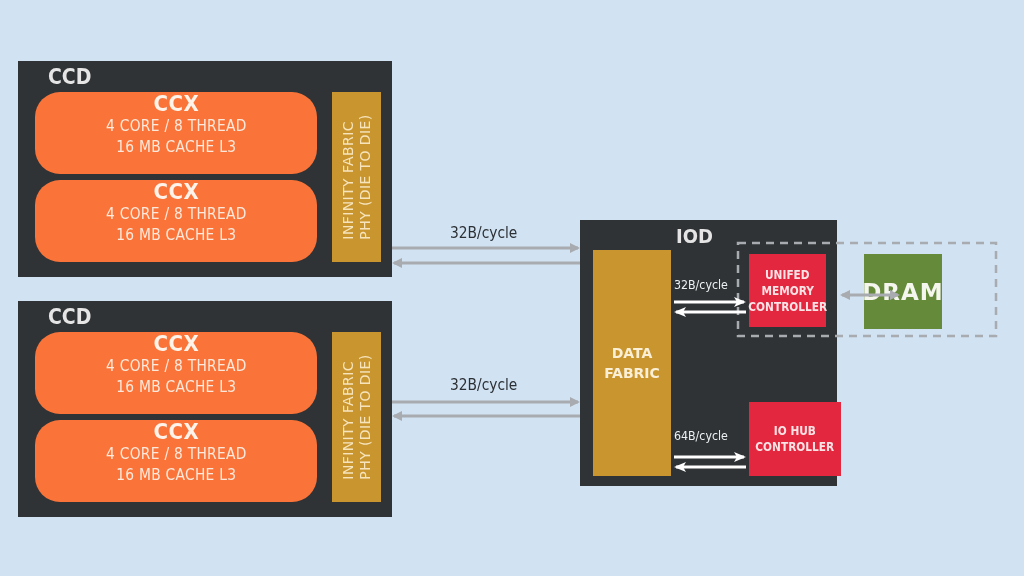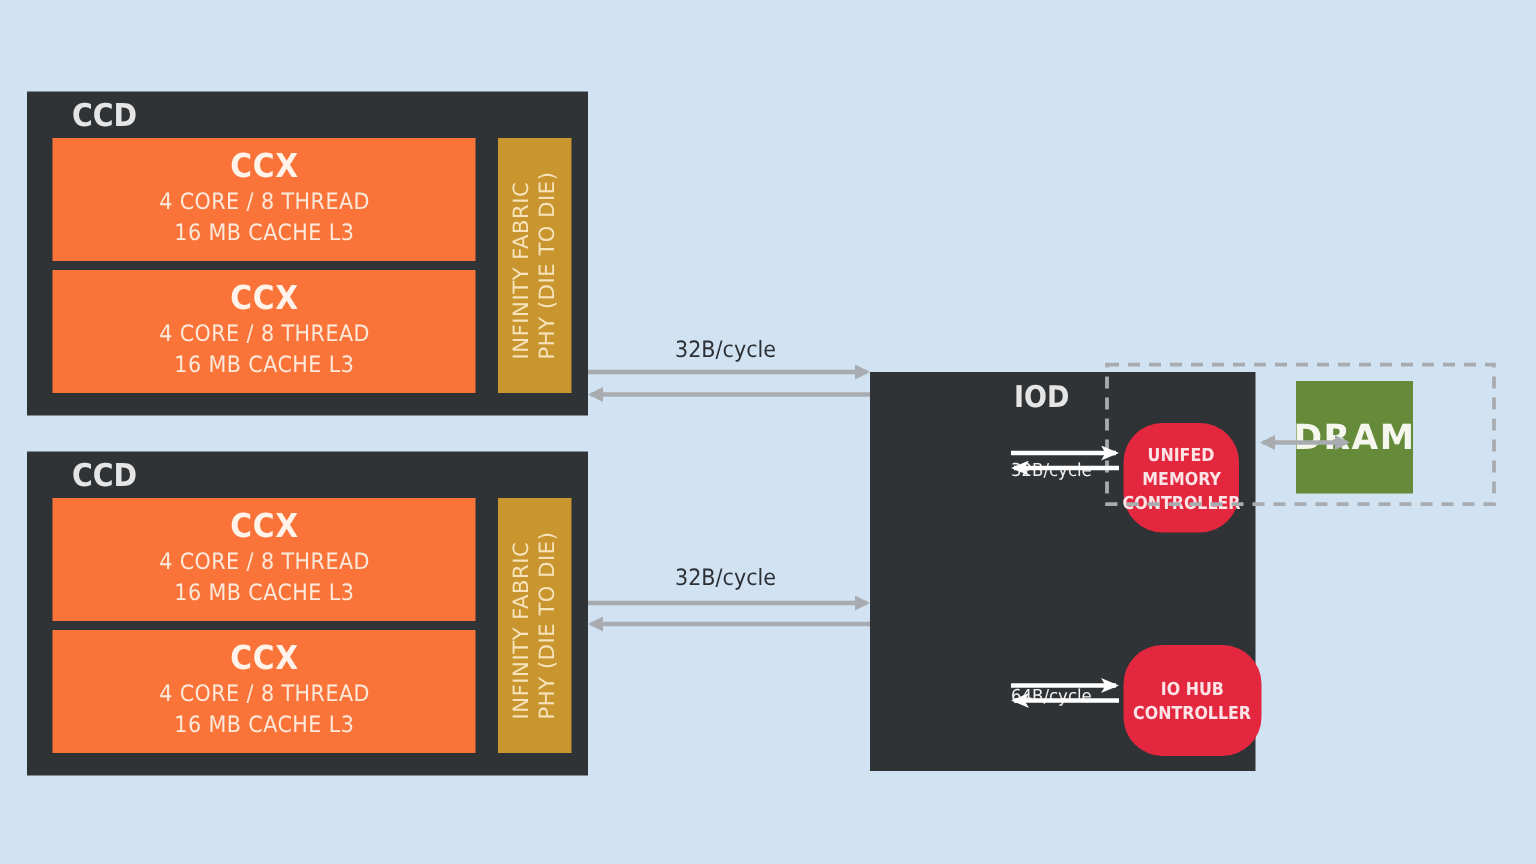--- a/index.html
+++ b/index.html
@@ -11,21 +11,21 @@
     .abs { position: absolute; }
     .die { background: #2f3336; }
     .die-label {
       position: absolute; color: #e5e5e5; font-weight: bold;
       font-family: "DejaVu Sans Condensed", "DejaVu Sans", sans-serif;
       font-stretch: condensed;
     }
     .ccx {
       position: absolute; background: #fa7439; color: #fde9dc;
       text-align: center; display: flex; flex-direction: column;
-      justify-content: center; align-items: center;
+      align-items: center; border-radius: 25px;
     }
     .ccx .ttl { font-size: 22px; font-weight: bold; color: #fff3ea; line-height: 24px; letter-spacing: 0.5px; transform: scaleX(0.9);}
     .ccx .ln { font-size: 15px; line-height: 21px; letter-spacing: 0.3px; transform: scaleX(0.92);}
     .phy {
       position: absolute; background: #c8952e;
     }
     .phy-text {
       position: absolute; left: 50%; top: 50%;
       transform: translate(-50%, -50%) rotate(-90deg);
       color: #f7e4bd; font-size: 14px; line-height: 17px; white-space: nowrap;
@@ -35,21 +35,21 @@
       position: absolute; color: #2c3035; font-size: 15px; white-space: nowrap;
       transform: scaleX(0.92); transform-origin: left center;
     }
     .bw-in {
       position: absolute; color: #eef0f2; font-size: 12px; white-space: nowrap;
       transform: scaleX(0.92); transform-origin: left center;
     }
     .red {
       position: absolute; background: #e3273f; color: #fbe3e6;
       display: flex; flex-direction: column; justify-content: center; align-items: center;
-      text-align: center; font-size: 12px; line-height: 16px; font-weight: bold; border-radius: 26px;
+      text-align: center; font-size: 12px; line-height: 16px; font-weight: bold;
     }
     .red span { transform: scaleX(0.88); white-space: nowrap; }
     .fabric {
       position: absolute; background: #c8952e; color: #fbf0d6;
       display: flex; flex-direction: column; justify-content: center; align-items: center;
       font-size: 14px; line-height: 20px; font-weight: bold;
     }
     .dram {
       position: absolute; background: #658a3a; color: #f5f7ef;
       display: flex; justify-content: center; align-items: center;
@@ -96,22 +96,26 @@
     <div class="phy-text">
       <div>INFINITY FABRIC</div>
       <div>PHY (DIE TO DIE)</div>
     </div>
   </div>
 </div>
 
 <div class="bw" style="left:450px;top:224px;">32B/cycle</div>
 <div class="bw" style="left:450px;top:376px;">32B/cycle</div>
 
-<div class="abs die" style="left:580px;top:220px;width:257px;height:266px;margin-top:28px;">
+<div class="abs die" style="left:580px;top:220px;width:257px;height:266px;">
   <div class="die-label" style="left:96px;top:4px;font-size:20px;">IOD</div>
+  <div class="fabric" style="left:13px;top:30px;width:78px;height:226px;">
+    <div>DATA</div>
+    <div>FABRIC</div>
+  </div>
   <div class="red" style="left:169px;top:34px;width:77px;height:73px;">
     <span>UNIFED</span>
     <span>MEMORY</span>
     <span>CONTROLLER</span>
   </div>
   <div class="red" style="left:169px;top:182px;width:92px;height:74px;">
     <span>IO HUB</span>
     <span>CONTROLLER</span>
   </div>
   <div class="bw-in" style="left:94px;top:58px;">32B/cycle</div>

